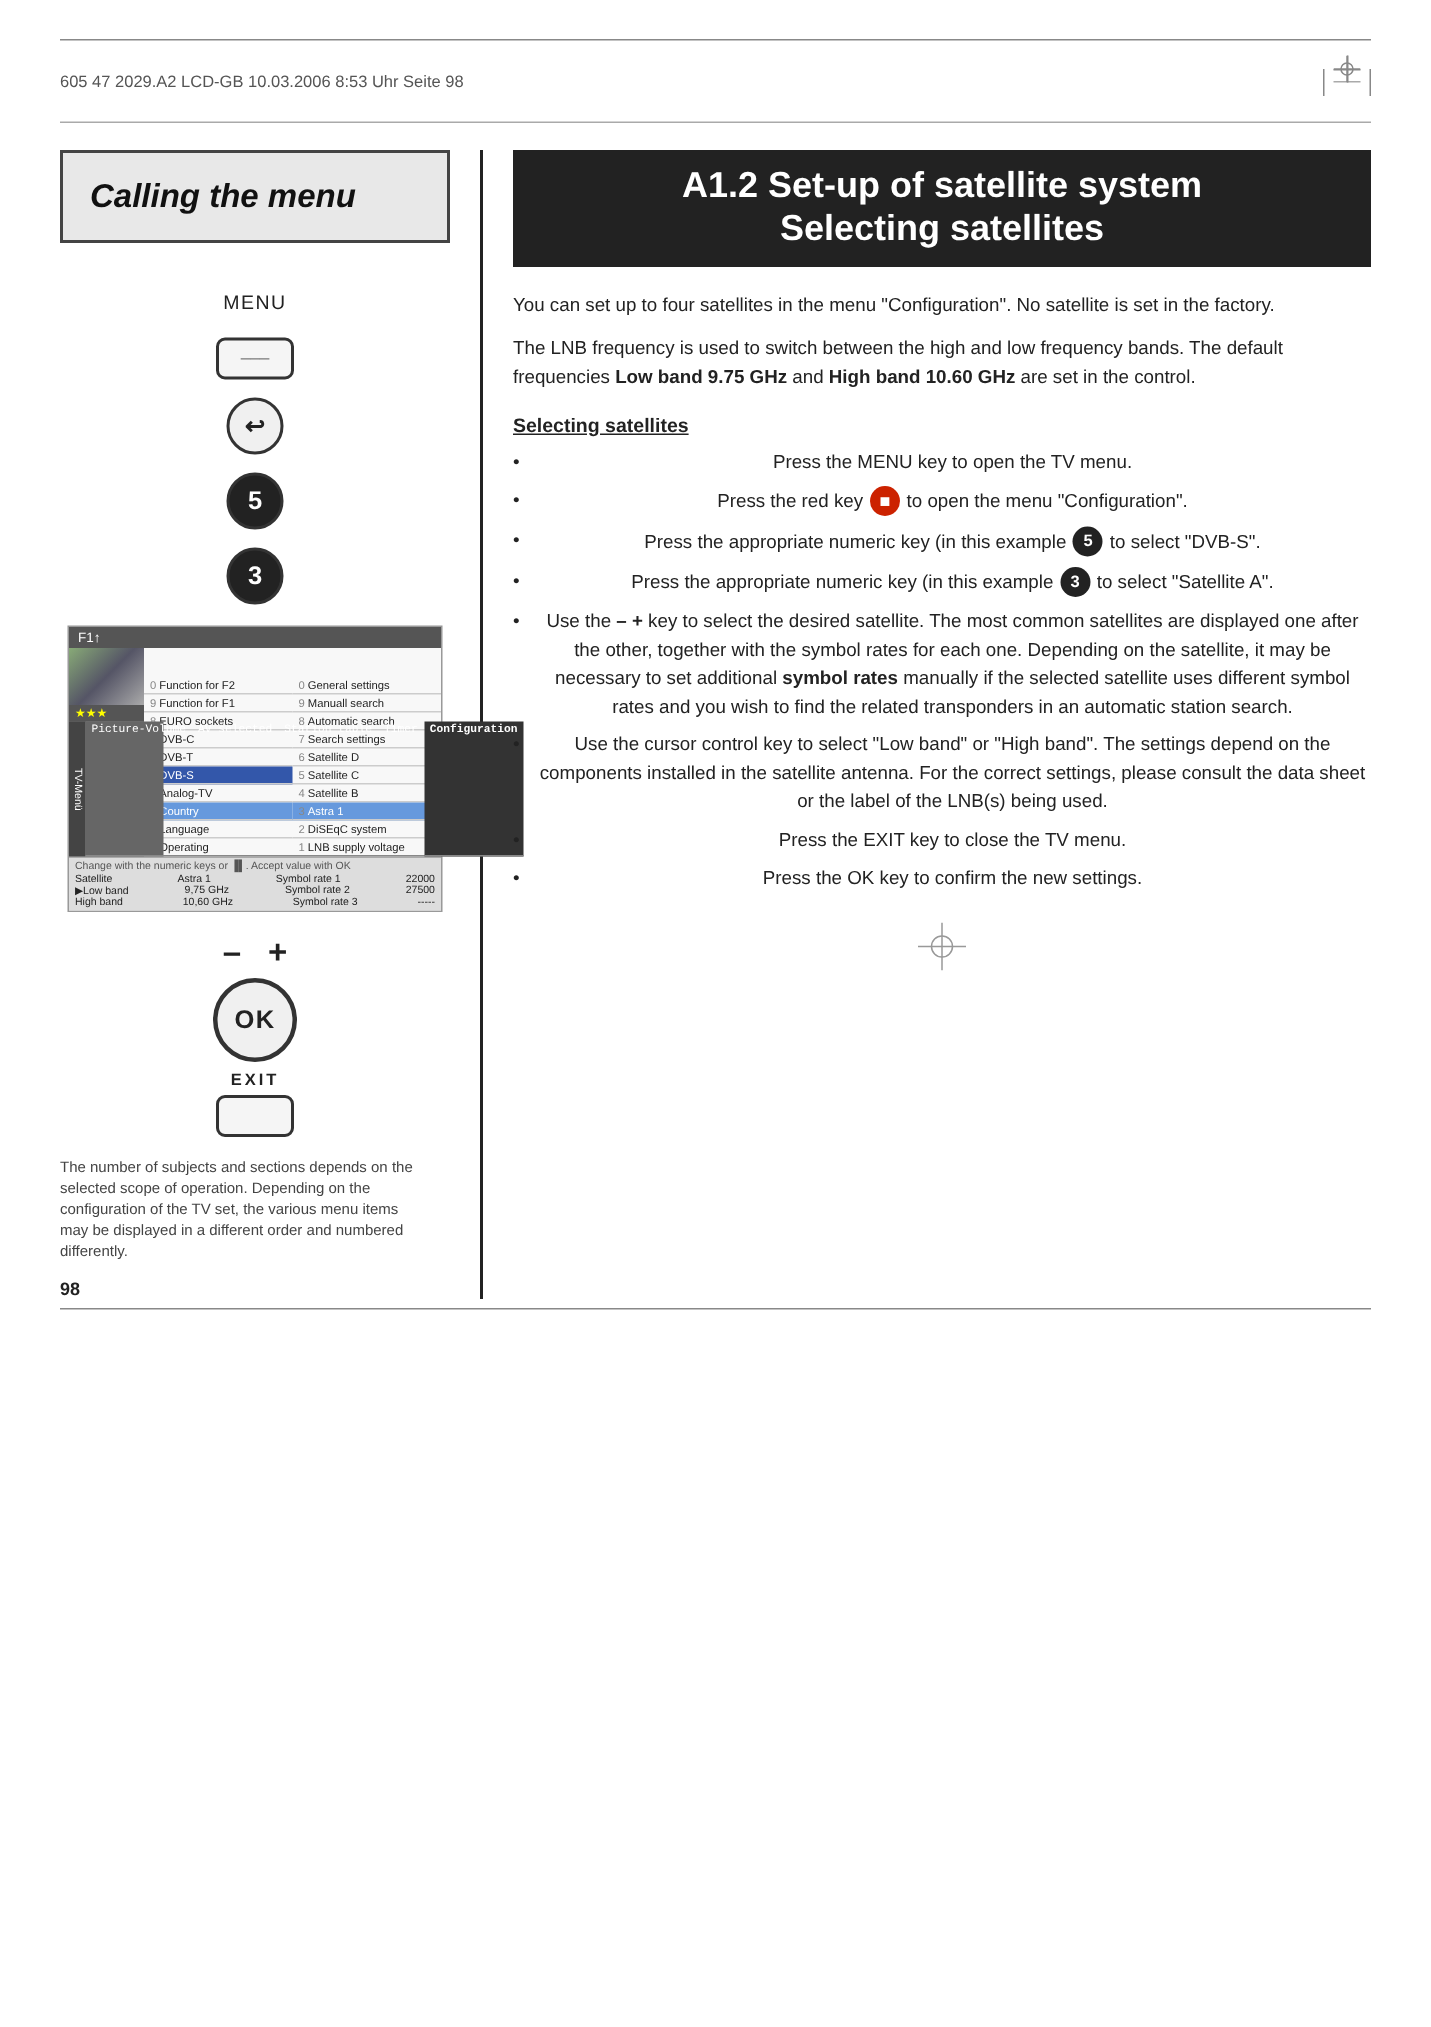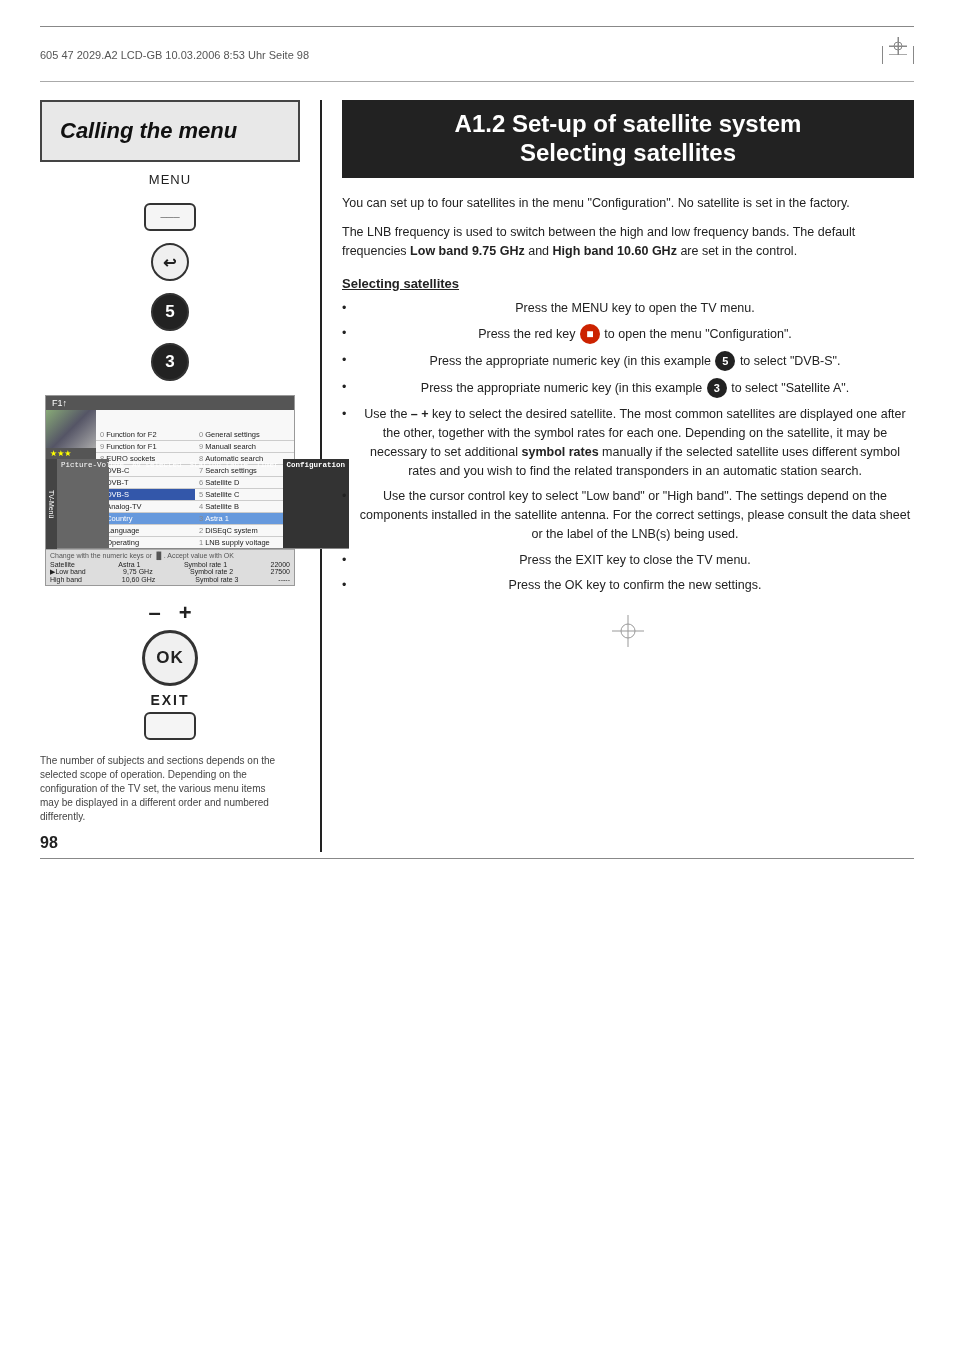--- a/index.html
+++ b/index.html
@@ -64,21 +64,21 @@
     .right-col {
       flex: 1;
       padding-left: 20px;
       border-left: 2px solid #222;
     }
     
     .left-title-box {
       background: #e8e8e8;
       border: 2px solid #444;
       padding: 16px 18px;
-      margin-bottom: 10px;
+      margin-bottom: 32px;
     }
     .left-title-box h2 {
       font-size: 22px;
       font-weight: bold;
       color: #111;
       font-style: italic;
     }
     
     .remote-icons {
       display: flex;
@@ -259,36 +259,36 @@
       display: flex;
       align-items: center;
       justify-content: center;
       font-size: 17px;
       font-weight: bold;
       letter-spacing: 1px;
       margin: 0 auto 6px auto;
     }
     .exit-label {
       text-align: center;
-      font-size: 14px;
+      font-size: 11px;
       letter-spacing: 2px;
       font-weight: bold;
       margin-bottom: 4px;
     }
     
     .bottom-note {
       font-size: 10px;
       color: #444;
       margin-top: 14px;
       line-height: 1.4;
       max-width: 240px;
     }
     
     .page-number {
-      font-size: 16px;
+      font-size: 12px;
       font-weight: bold;
       margin-top: 10px;
     }
     
     .right-title {
       background: #222;
       color: #fff;
       padding: 10px 8px;
       margin-bottom: 16px;
     }

